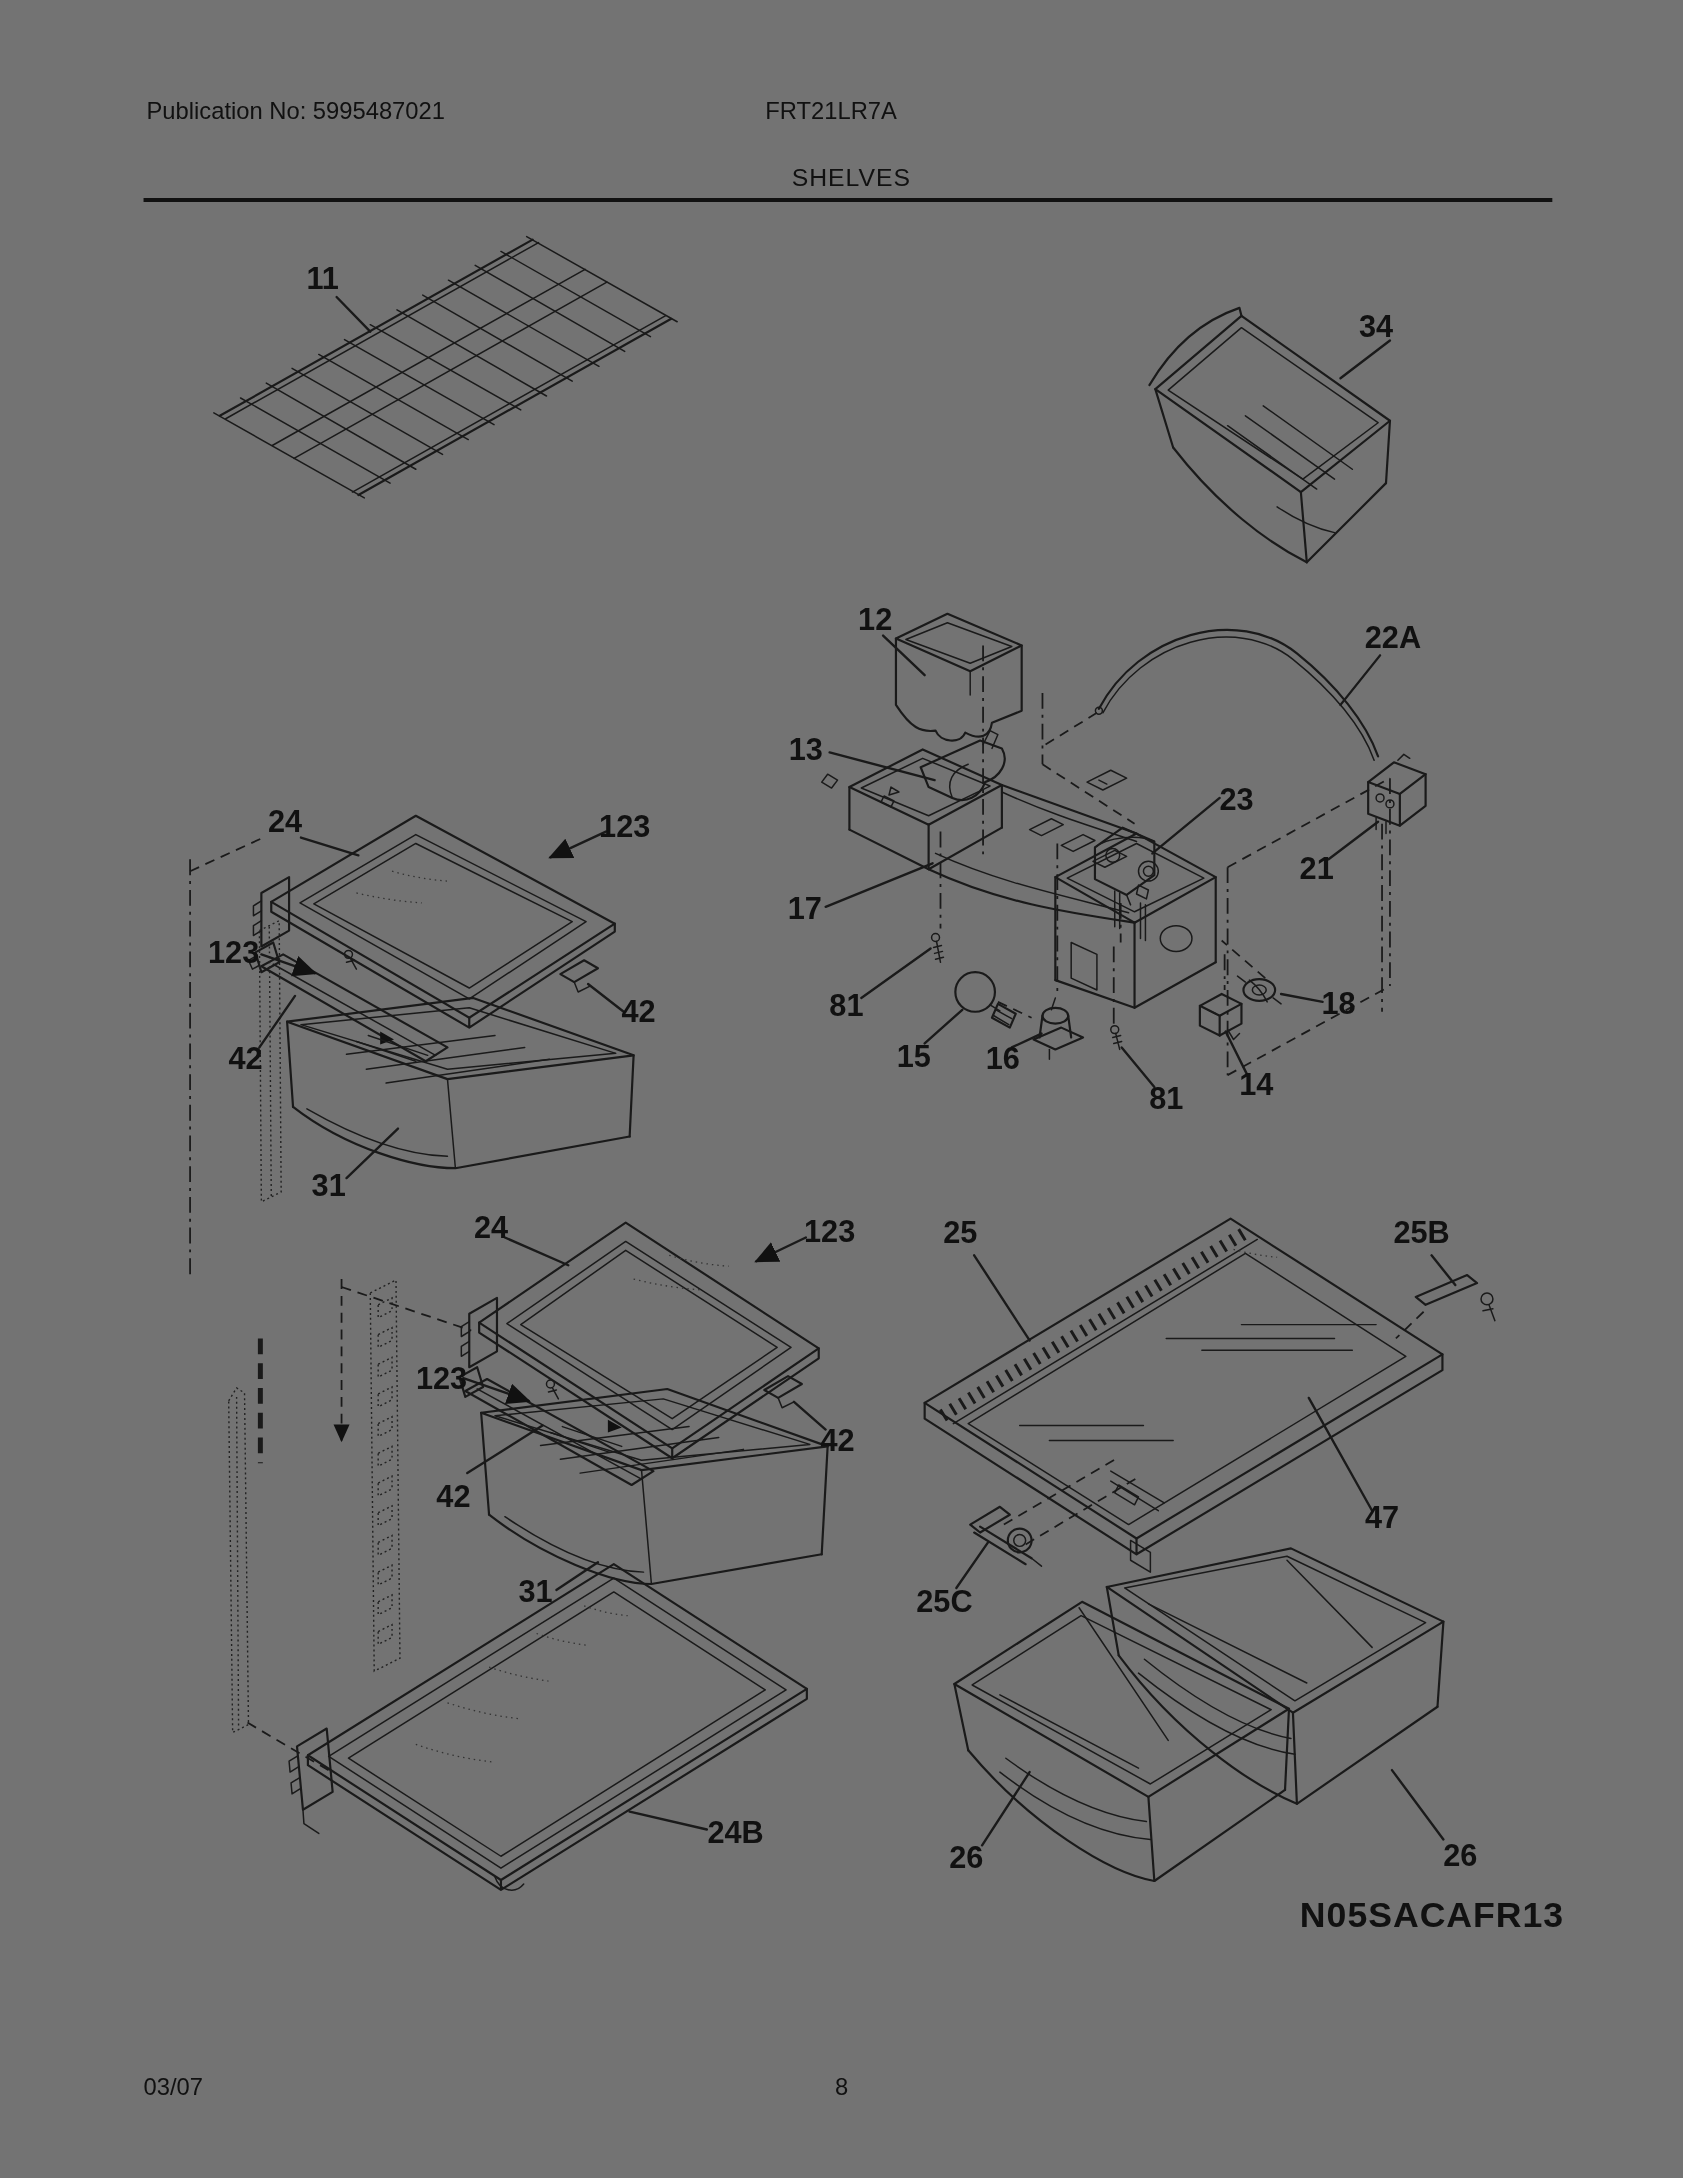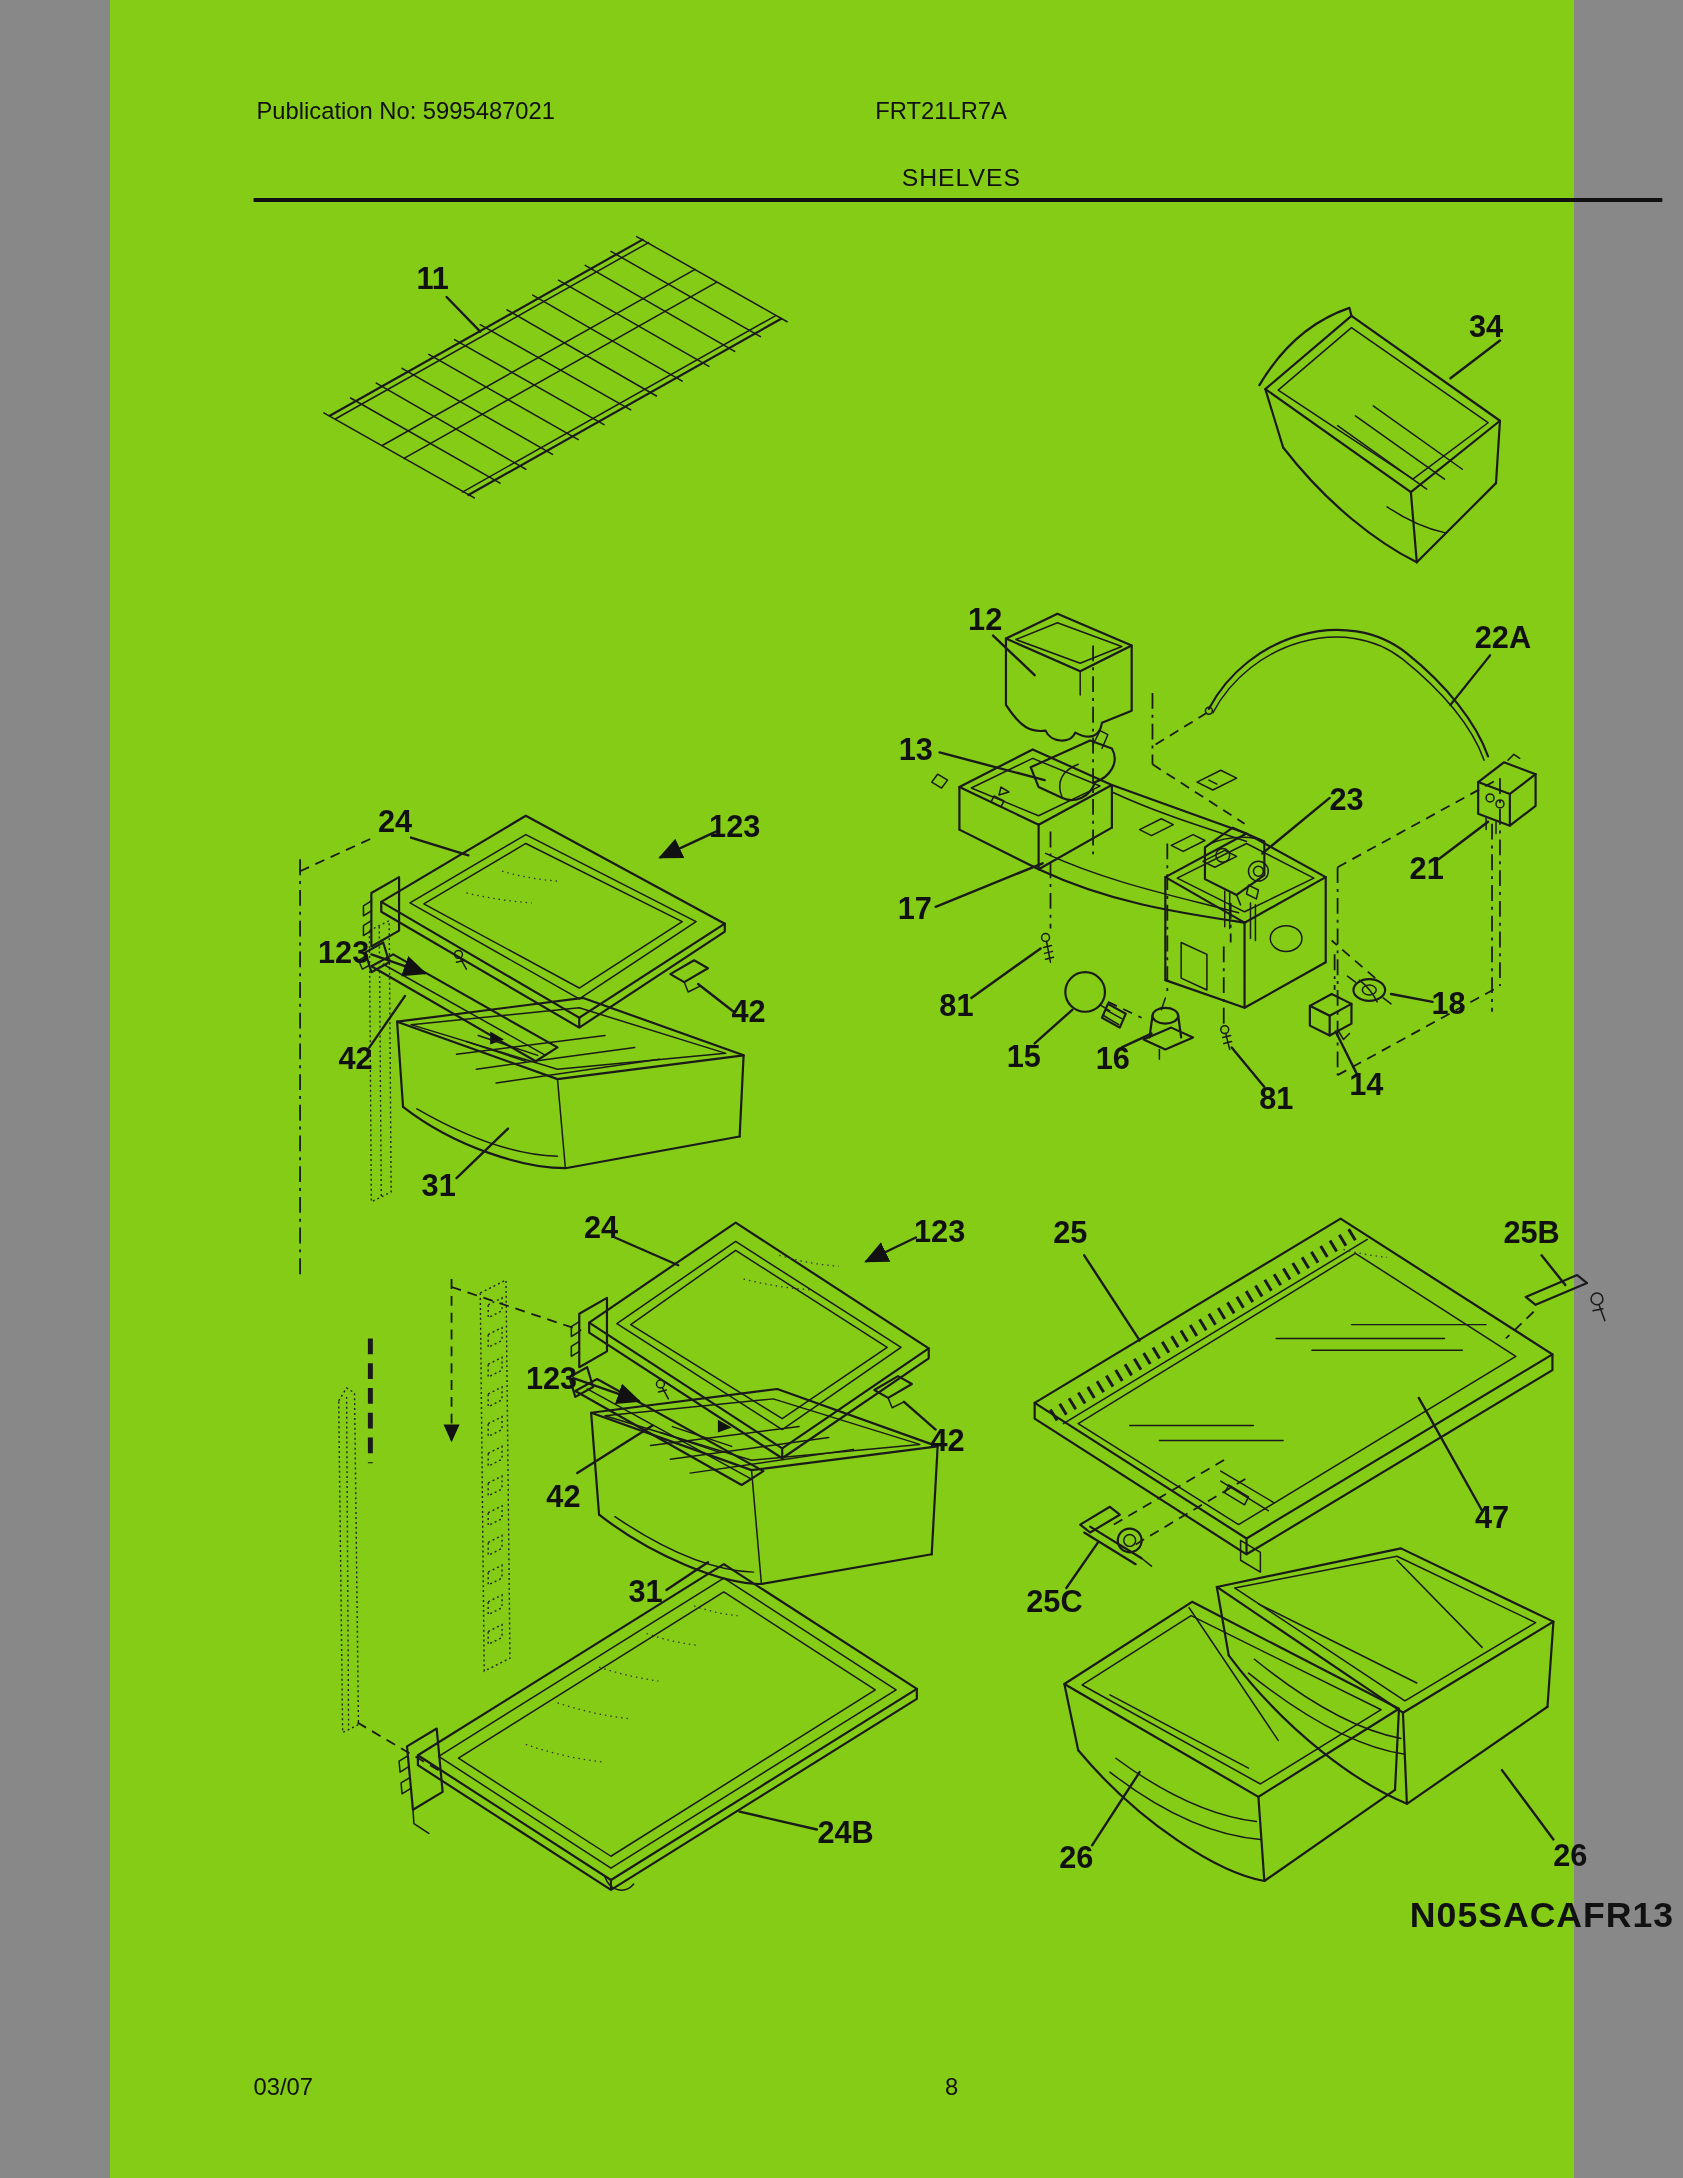--- a/index.html
+++ b/index.html
@@ -1,20 +1,20 @@
 <!DOCTYPE html>
 <html><head>
 <meta charset="utf-8">
 <style>
   html,body{margin:0;padding:0;background:#888;}
   .page{
     position:relative;
-    width:1464px;height:2178px;
+    width:1683px;height:2178px;
     margin:0 auto;
-    background:#84cc16;
+    background:#737373;
     font-family:"Liberation Sans", sans-serif;
   }
   svg{position:absolute;left:0;top:0;}
   .outline{fill:none;stroke:#1a1a1a;stroke-width:2.2;stroke-linejoin:round;stroke-linecap:round;}
   .thin{fill:none;stroke:#1a1a1a;stroke-width:1.5;stroke-linejoin:round;stroke-linecap:round;}
   .leader{fill:none;stroke:#1a1a1a;stroke-width:2.4;stroke-linecap:round;}
   .dashdot{fill:none;stroke:#1a1a1a;stroke-width:1.8;stroke-dasharray:16 6 3 6;}
   .dashed{fill:none;stroke:#1a1a1a;stroke-width:1.8;stroke-dasharray:10 7;}
   .heavydash{fill:none;stroke:#1a1a1a;stroke-width:5;stroke-dasharray:16 9;}
   .dotted{fill:none;stroke:#222;stroke-width:1.4;stroke-dasharray:2 3;}

